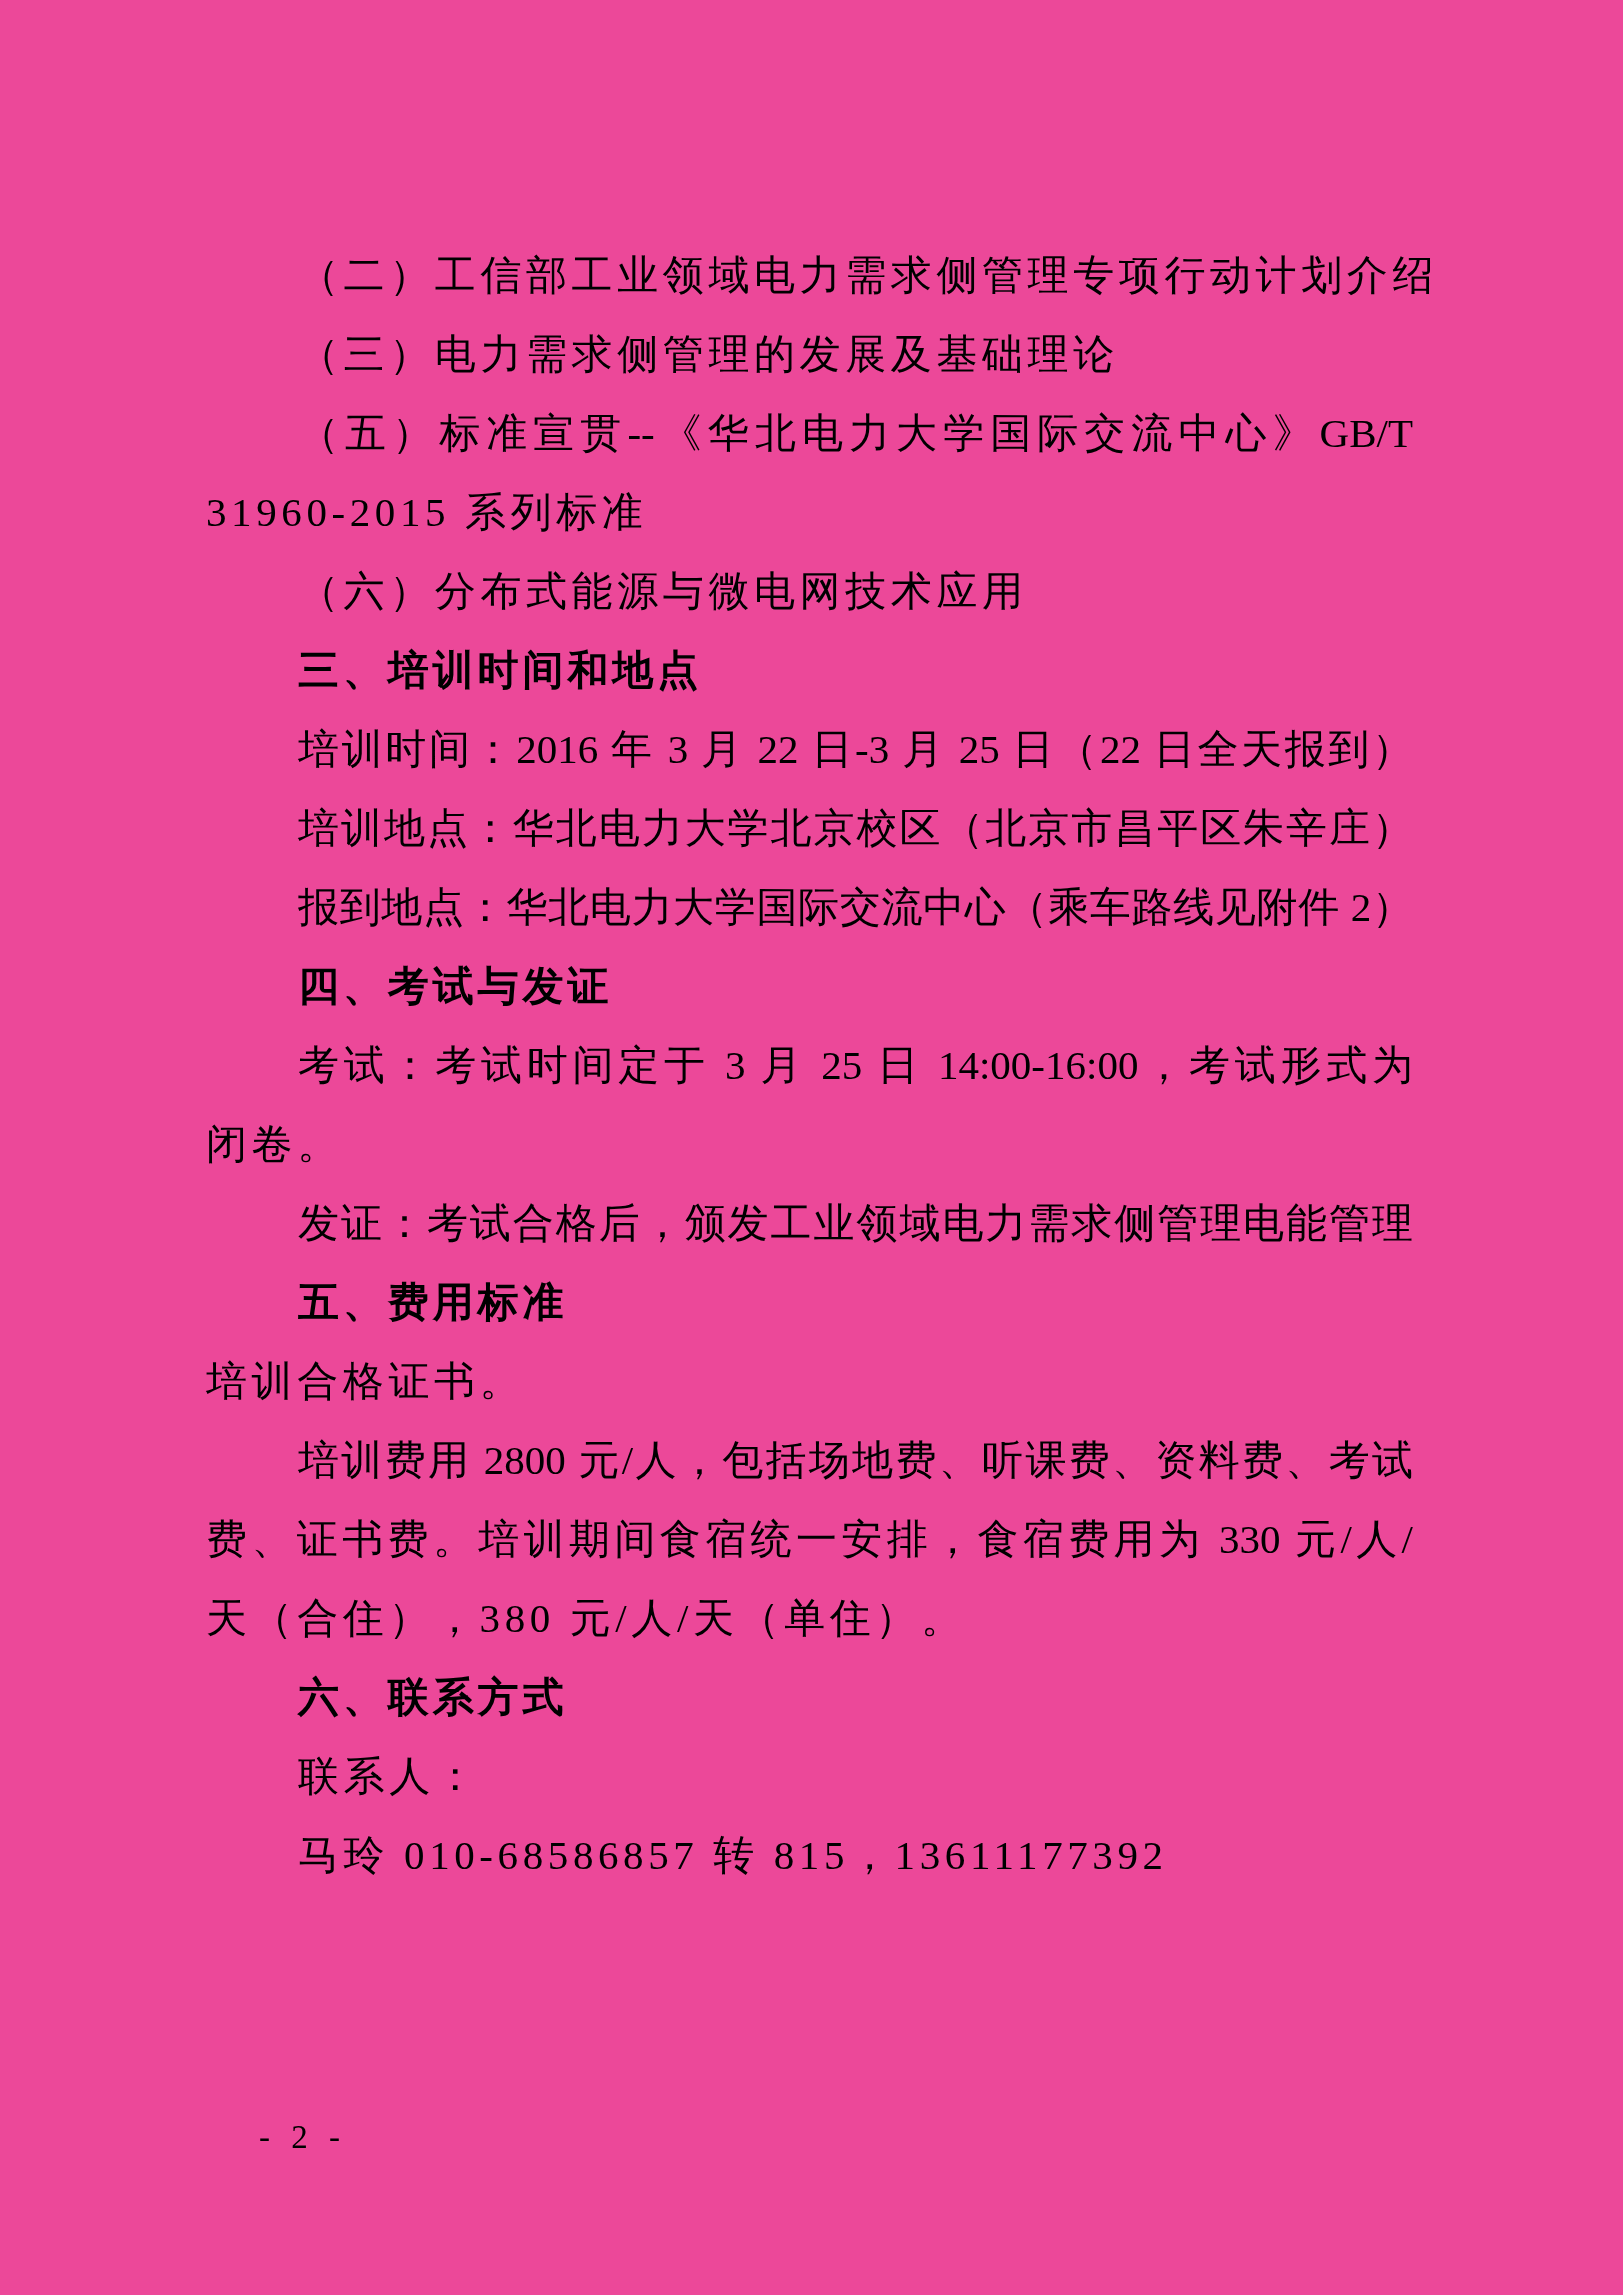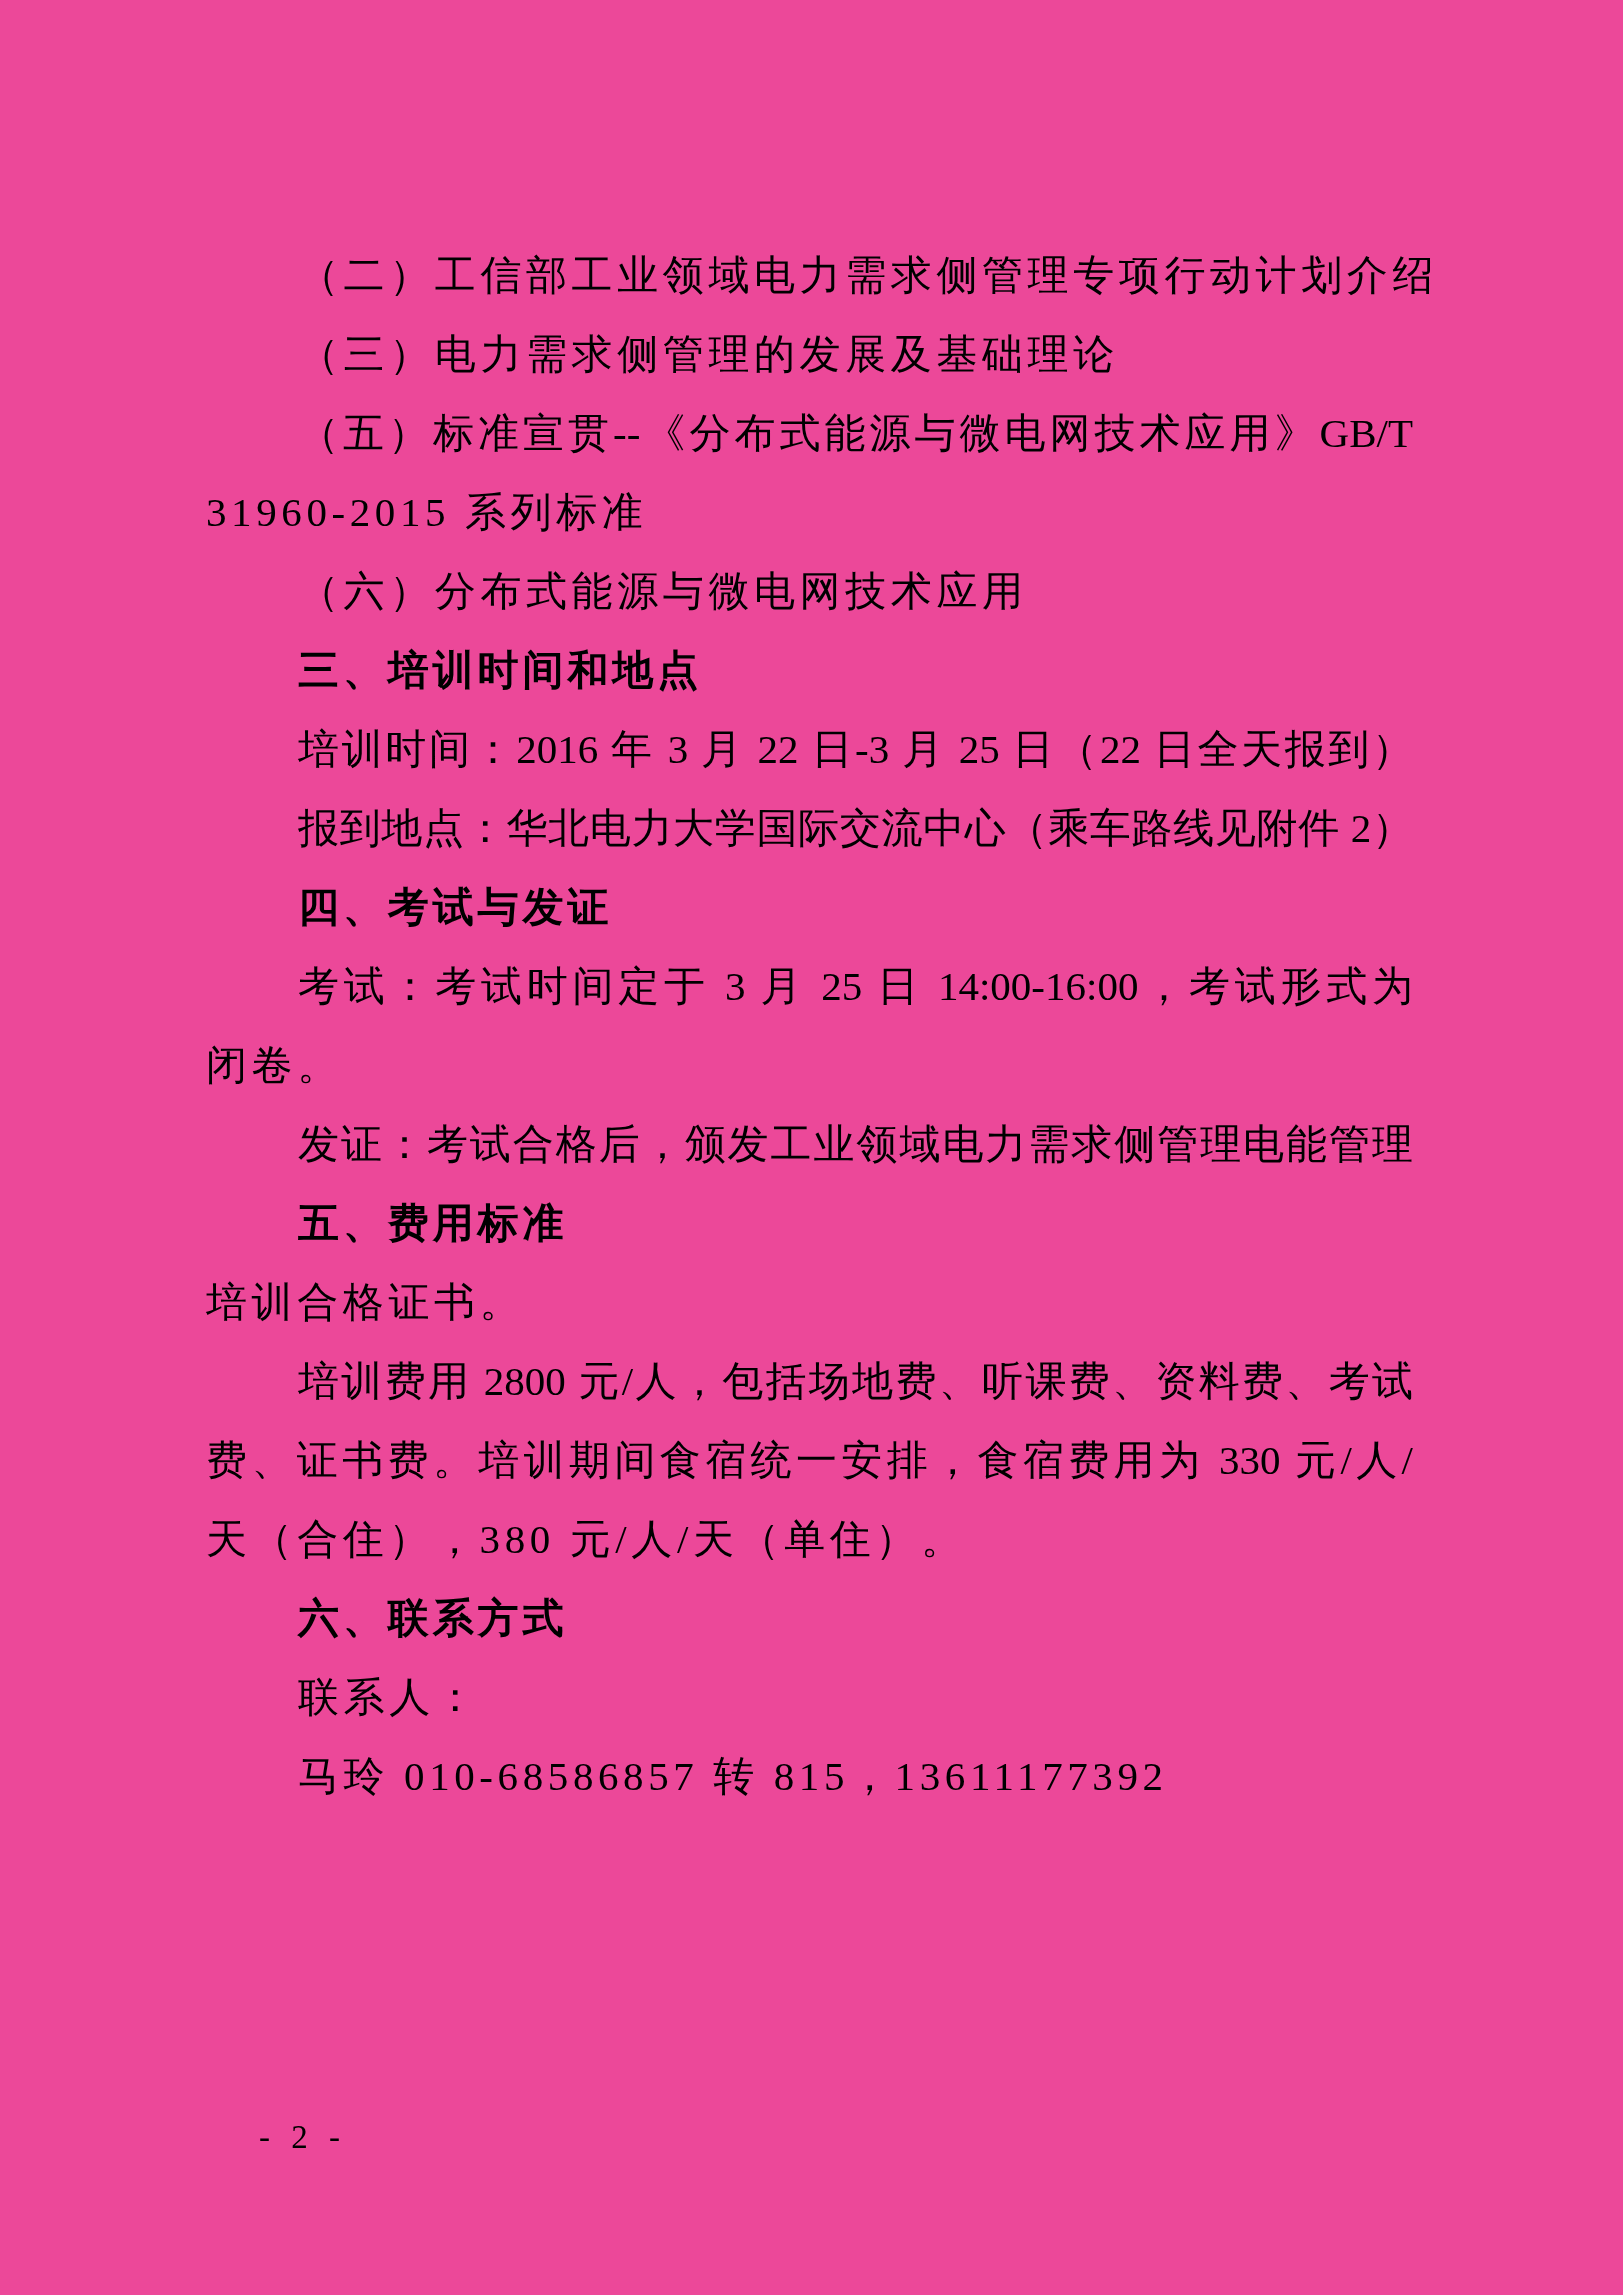--- a/index.html
+++ b/index.html
@@ -55,25 +55,26 @@
     color: #000000;
   }
 </style>
 </head>
 <body>
 
 <div class="page">
   <div class="body-block">
     <div class="line indent ls">（二）工信部工业领域电力需求侧管理专项行动计划介绍</div>
     <div class="line indent ls">（三）电力需求侧管理的发展及基础理论</div>
-    <div class="line indent jfull">（五）标准宣贯--《分布式能源与微电网技术应用》GB/T</div>
+    <div class="line indent jfull">（五）标准宣贯--《华北电力大学国际交流中心》GB/T</div>
     <div class="line ls">31960-2015 系列标准</div>
     <div class="line indent ls">（六）分布式能源与微电网技术应用</div>
     <div class="line indent heading ls">三、培训时间和地点</div>
     <div class="line indent jfull">培训时间：2016 年 3 月 22 日-3 月 25 日（22 日全天报到）</div>
+    <div class="line indent jfull">培训地点：华北电力大学北京校区（北京市昌平区朱辛庄）</div>
     <div class="line indent jfull">报到地点：华北电力大学国际交流中心（乘车路线见附件 2）</div>
     <div class="line indent heading ls">四、考试与发证</div>
     <div class="line indent jfull">考试：考试时间定于 3 月 25 日 14:00-16:00，考试形式为</div>
     <div class="line ls">闭卷。</div>
     <div class="line indent jfull">发证：考试合格后，颁发工业领域电力需求侧管理电能管理</div>
     <div class="line indent heading ls">五、费用标准</div>
     <div class="line ls">培训合格证书。</div>
     <div class="line indent jfull">培训费用 2800 元/人，包括场地费、听课费、资料费、考试</div>
     <div class="line jfull">费、证书费。培训期间食宿统一安排，食宿费用为 330 元/人/</div>
     <div class="line ls">天（合住），380 元/人/天（单住）。</div>

